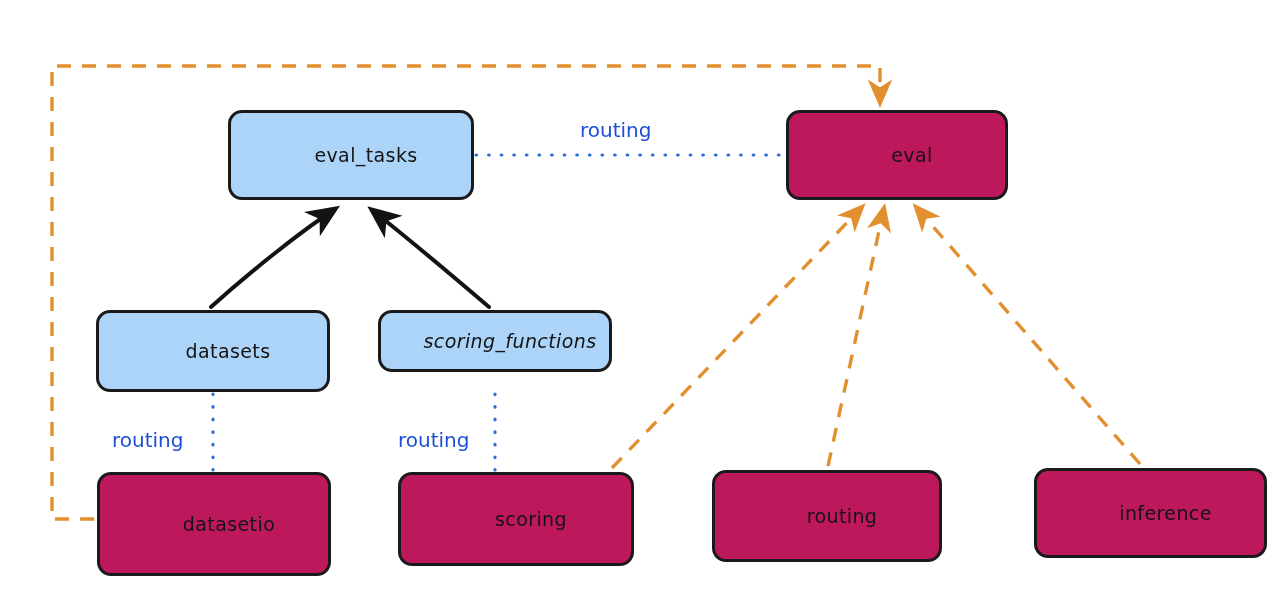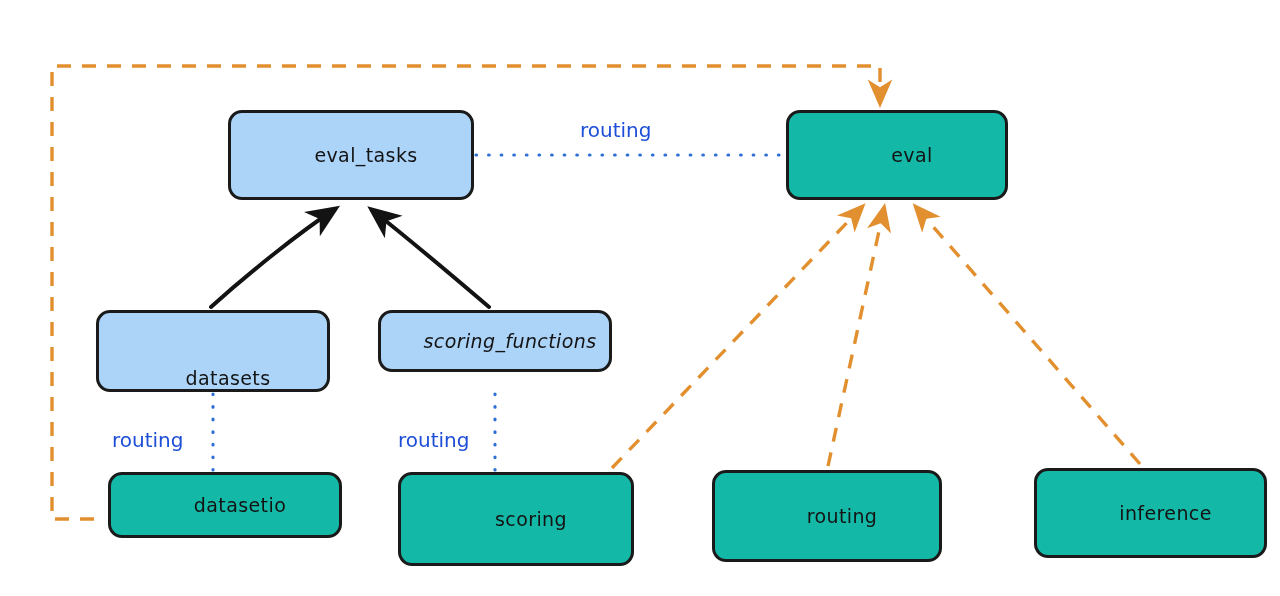--- a/index.html
+++ b/index.html
@@ -32,21 +32,21 @@
     display: flex;
     align-items: center;
     justify-content: center;
     z-index: 3;
     padding-left: 30px;
   }
   .node.blue {
     background: #ACD4F9;
   }
   .node.green {
-    background: #14b8a6;
+    background: #be185d;
   }
   .node-label {
     font-family: "DejaVu Sans", sans-serif;
     font-size: 19px;
     color: #131313;
     letter-spacing: 0.4px;
     white-space: nowrap;
     user-select: none;
   }
   .edge-label {
@@ -94,29 +94,29 @@
   </svg>
 
   <div class="node blue" style="left:228px; top:110px; width:246px; height:90px;">
     <span class="node-label">eval_tasks</span>
   </div>
 
   <div class="node green" style="left:786px; top:110px; width:222px; height:90px;">
     <span class="node-label">eval</span>
   </div>
 
-  <div class="node blue" style="left:96px; top:310px; width:234px; height:82px;align-items:flex-end;">
+  <div class="node blue" style="left:96px; top:310px; width:234px; height:82px;">
     <span class="node-label">datasets</span>
   </div>
 
   <div class="node blue" style="left:378px; top:310px; width:234px; height:62px;font-style:italic;">
     <span class="node-label">scoring_functions</span>
   </div>
 
-  <div class="node green" style="left:108px; top:472px; width:234px; height:66px;">
+  <div class="node green" style="left:97px; top:472px; width:234px; height:104px;">
     <span class="node-label">datasetio</span>
   </div>
 
   <div class="node green" style="left:398px; top:472px; width:236px; height:94px;">
     <span class="node-label">scoring</span>
   </div>
 
   <div class="node green" style="left:712px; top:470px; width:230px; height:92px;">
     <span class="node-label">routing</span>
   </div>

